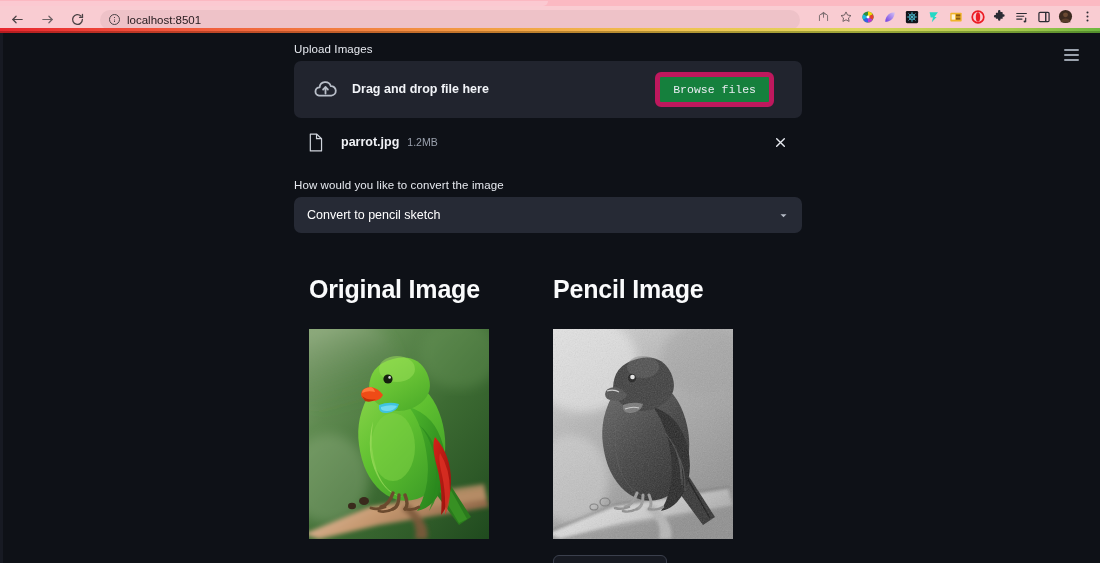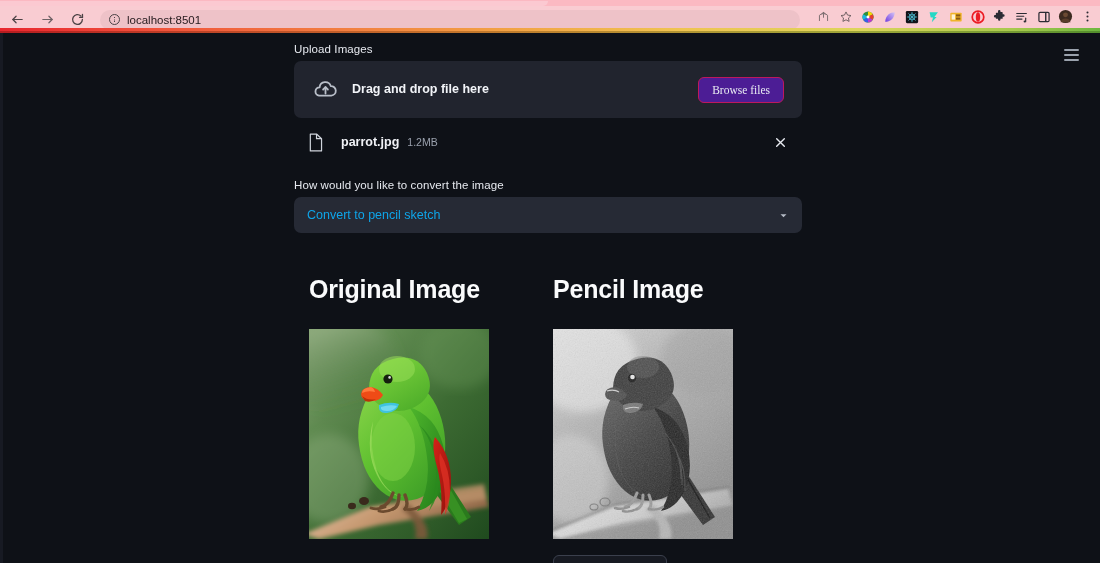--- a/index.html
+++ b/index.html
@@ -115,42 +115,42 @@
     letter-spacing: .1px;
   }
 
   
   #dropzone {
     margin-top: 6px;
     height: 57px;
     background: #21242e;
     border-radius: 7px;
     display: flex; align-items: center;
-    padding: 0 18px 0 14px;
+    padding: 0 28px 0 14px;
   }
   #dropzone .cloud-wrap {
     width: 34px; height: 34px; flex: 0 0 auto;
     display: flex; align-items: center; justify-content: center;
     color: #b9bfc9;
   }
   #dropzone .dz-text { flex: 1 1 auto; margin-left: 10px; }
   #dropzone .dz-title {
     font-size: 12.5px; font-weight: bold; color: #f2f4f8;
     line-height: 1.35;
   }
   #dropzone .dz-sub {
     font-size: 11px; color: #8b929e; line-height: 1.4; margin-top: 1px;
   }
   #browse-files {
     flex: 0 0 auto;
-    background: #4c1d95;
-    border: 1px solid #be185d;
+    background: #15803d;
+    border: 5px solid #be185d;
     color: #e9ecf2;
     font-size: 11.5px;
-    font-family: Liberation Serif, serif;
+    font-family: Liberation Mono, monospace;
     padding: 6px 13px;
     border-radius: 6px;
     cursor: pointer;
   }
 
   
   #file-row {
     margin-top: 8px;
     height: 32px;
     display: flex; align-items: center;
@@ -179,21 +179,21 @@
   #select-box {
     margin-top: 6px;
     height: 36px;
     background: #262a35;
     border-radius: 7px;
     display: flex; align-items: center;
     padding: 0 12px 0 13px;
     cursor: pointer;
   }
   #select-box .sel-val {
-    flex: 1 1 auto; font-size: 12.5px; color: #0ea5e9;
+    flex: 1 1 auto; font-size: 12.5px; color: #ffffff;
   }
   #select-caret {
     width: 14px; height: 14px; flex: 0 0 auto;
     display: flex; align-items: center; justify-content: center;
     color: #b6bcc7;
   }
 
   
   #columns {
     position: absolute; left: 294px; top: 243px;

